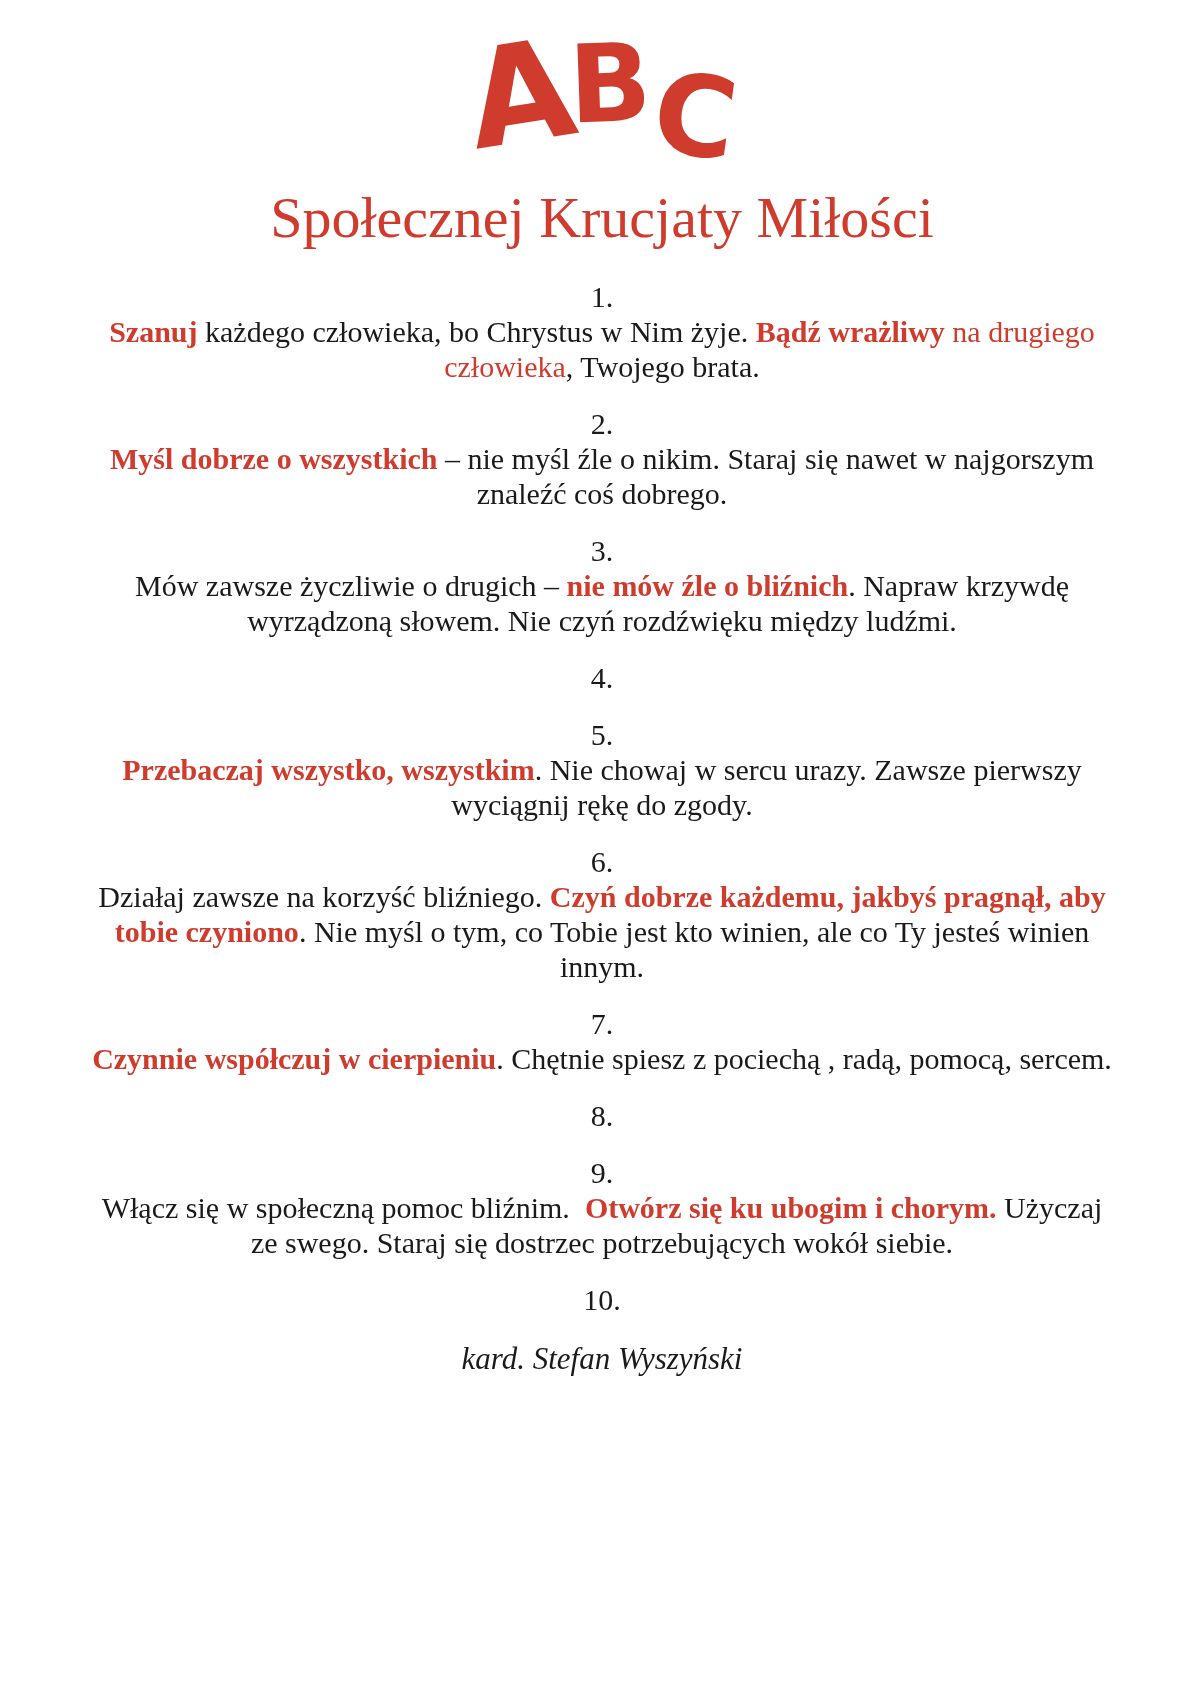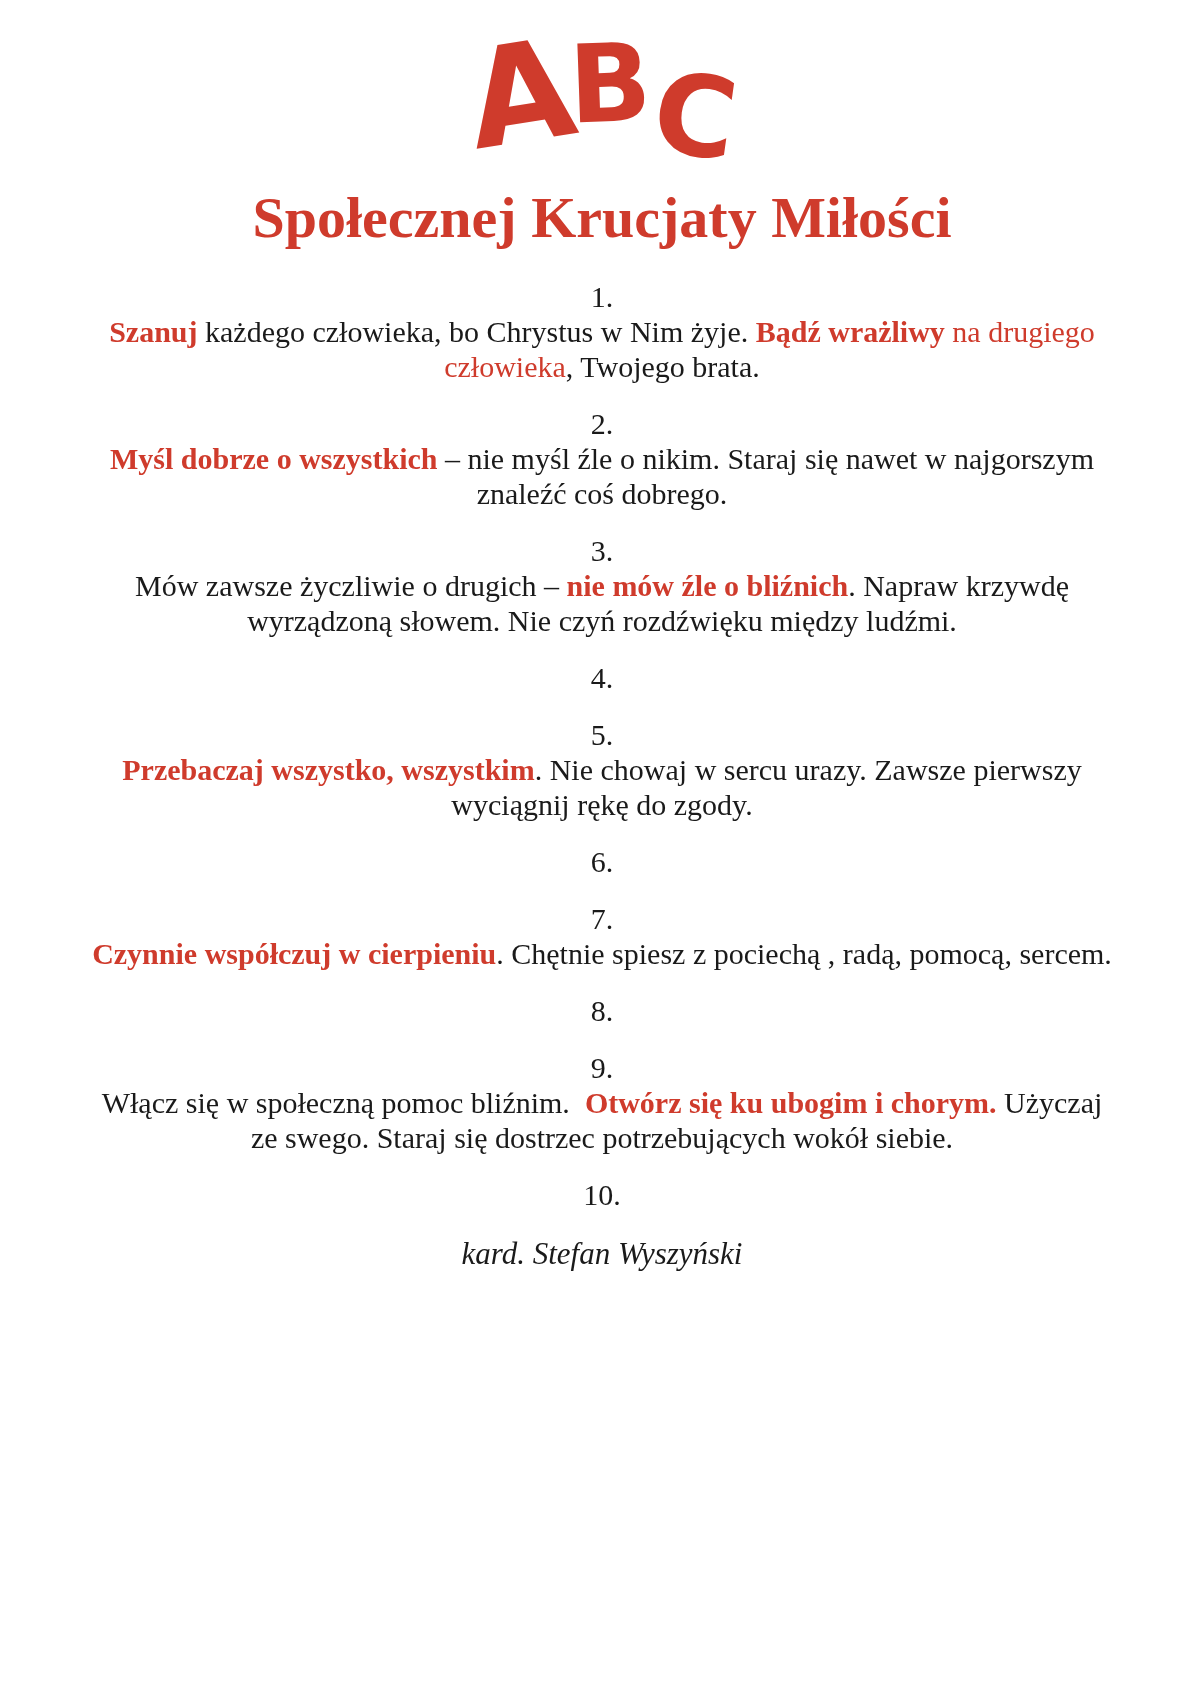--- a/index.html
+++ b/index.html
@@ -48,21 +48,21 @@
     transform:translateY(14px) rotate(8deg);
     margin-left:2px;
   }
   
   .title{
     text-align:center;
     font-size:58px;
     line-height:1.05;
     color:var(--red);
     margin:4px 0 30px 0;
-    font-weight:bold;
+    font-weight:normal;
   }
   
   .list{width:100%;}
   .item{
     text-align:center;
     margin-bottom:22px;
   }
   .num{
     font-size:30px;
     line-height:35px;
@@ -110,20 +110,21 @@
       </section>
       <section class="item">
         <div class="num">4.</div>
       </section>
       <section class="item">
         <div class="num">5.</div>
         <p class="body-text"><span class="seg red-bold">Przebaczaj wszystko, wszystkim</span><span class="seg black">. Nie chowaj w sercu urazy. Zawsze pierwszy wyciągnij rękę do zgody.</span></p>
       </section>
       <section class="item">
         <div class="num">6.</div>
+        <p class="body-text"><span class="seg black">Działaj zawsze na korzyść bliźniego. </span><span class="seg red-bold">Czyń dobrze każdemu, jakbyś pragnął, aby tobie czyniono</span><span class="seg black">. Nie myśl o tym, co Tobie jest kto winien, ale co Ty jesteś winien innym.</span></p>
       </section>
       <section class="item">
         <div class="num">7.</div>
         <p class="body-text"><span class="seg red-bold">Czynnie współczuj w cierpieniu</span><span class="seg black">. Chętnie spiesz z pociechą , radą, pomocą, sercem.</span></p>
       </section>
       <section class="item">
         <div class="num">8.</div>
       </section>
       <section class="item">
         <div class="num">9.</div>

